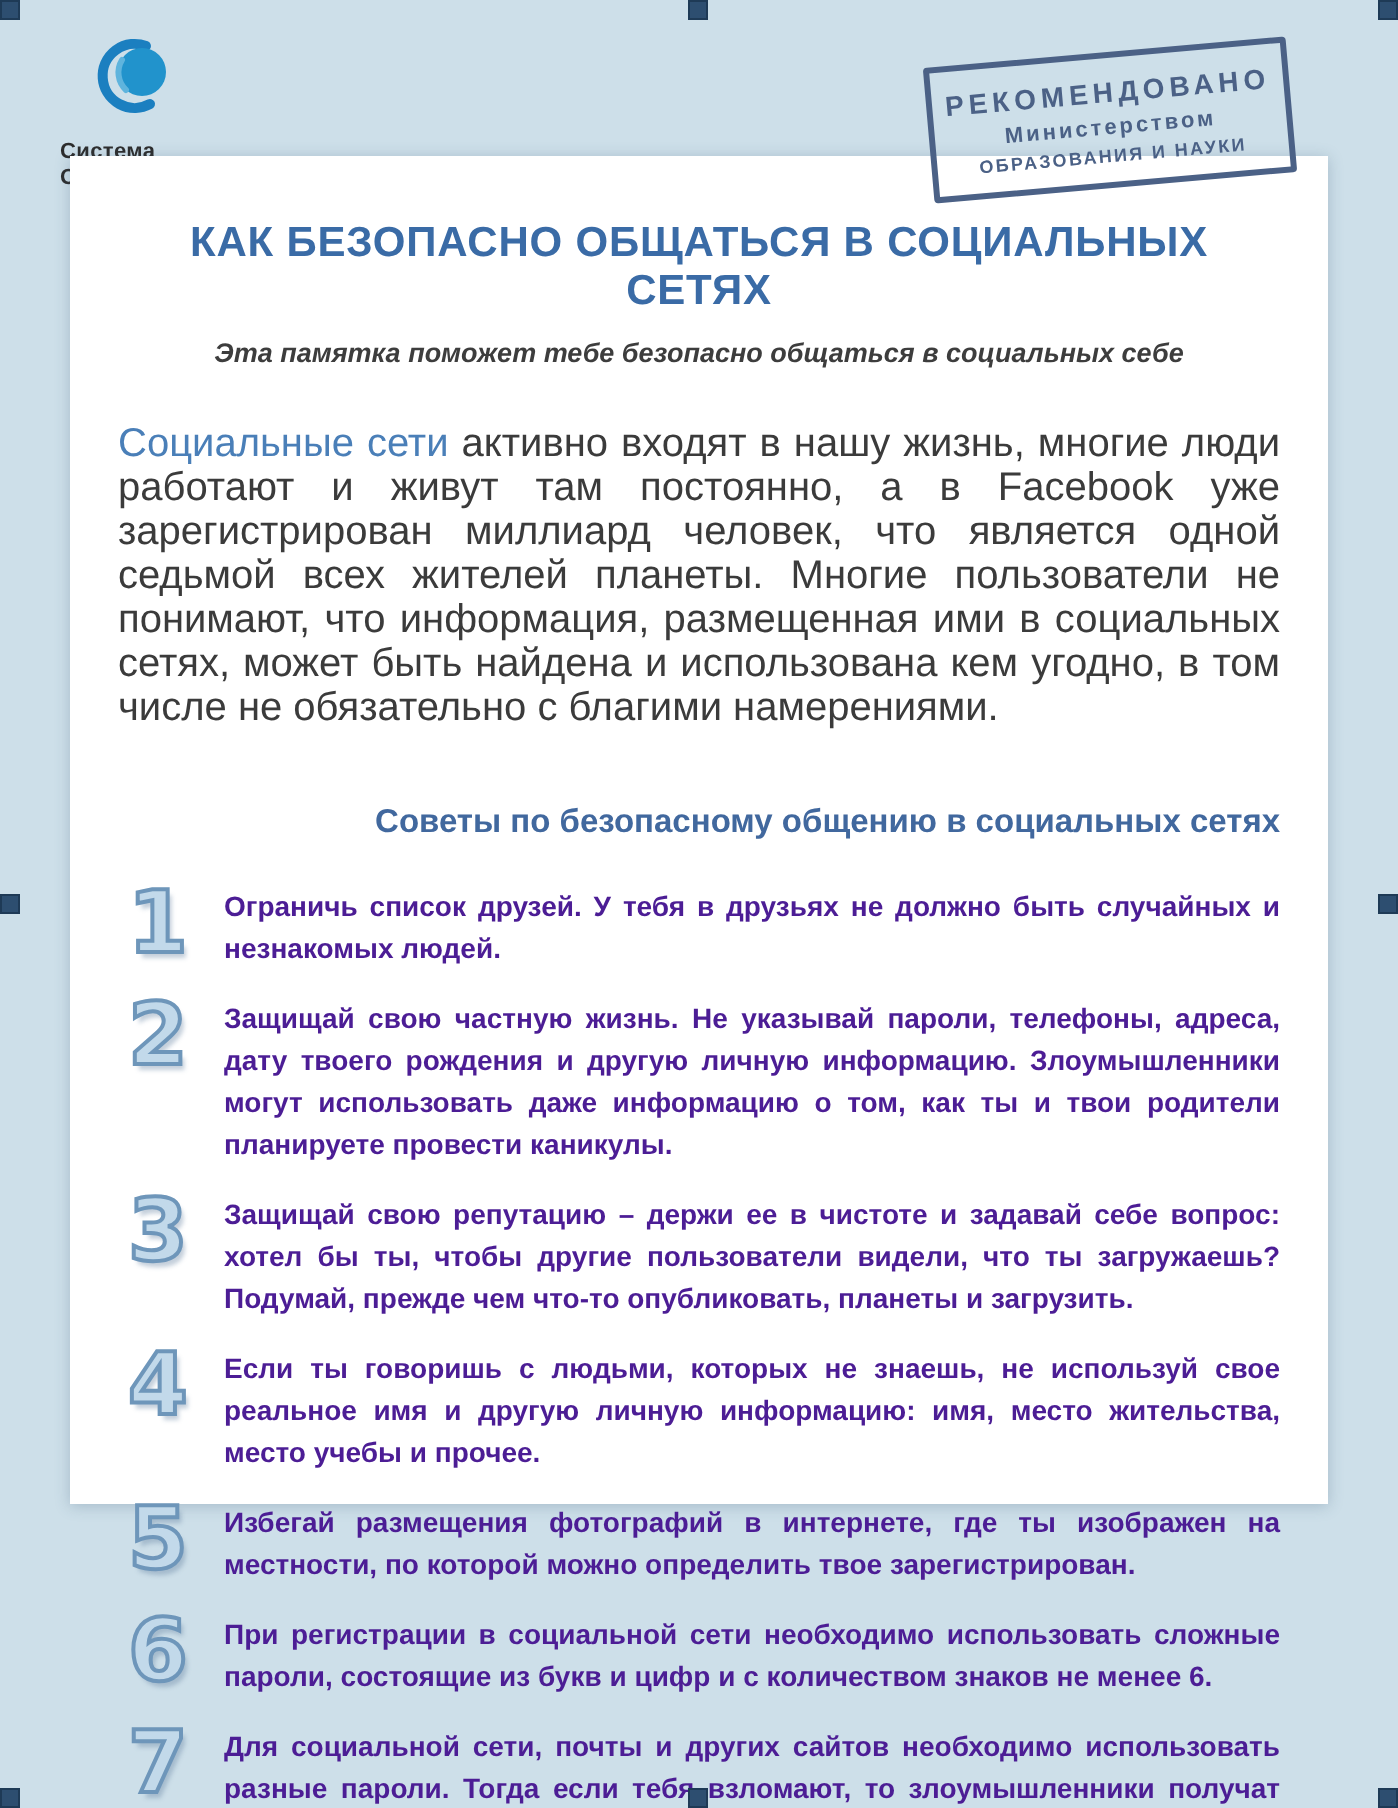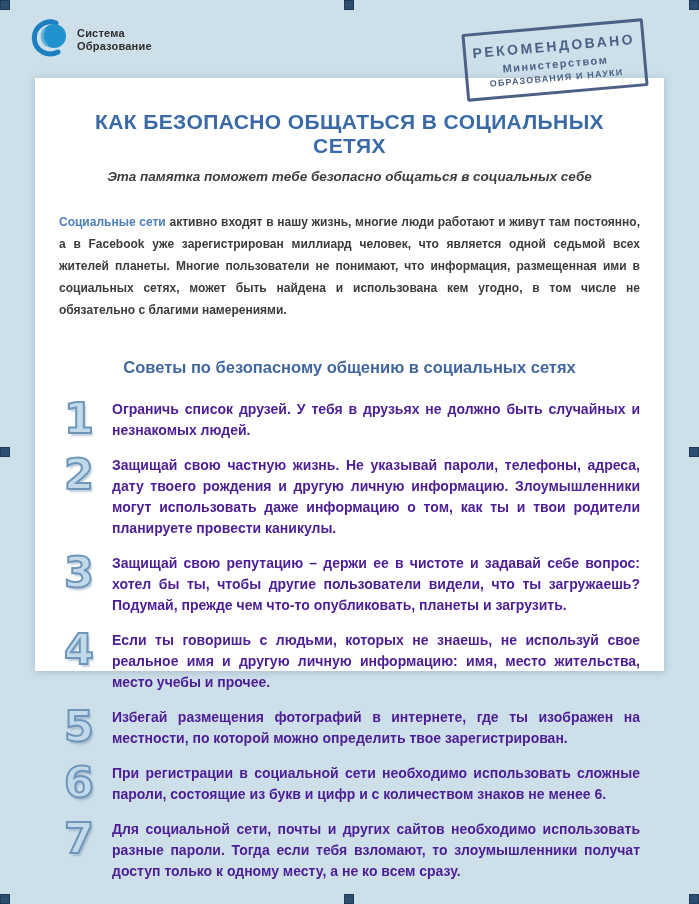--- a/index.html
+++ b/index.html
@@ -26,20 +26,21 @@
   .h-mr { left: 689px; top: 447px; }
   .h-bl { left: 0;    top: 894px; }
   .h-bc { left: 344px; top: 894px; }
   .h-br { left: 689px; top: 894px; }
 
   
   .logo {
     position: absolute; left: 30px; top: 18px;
     display: flex; align-items: center; gap: 7px;
     z-index: 5;
+    flex-direction: column;
   }
   .logo-text {
     font-size: 11px; font-weight: bold; color: #2d2d2d;
     line-height: 13px; letter-spacing: 0.2px;
   }
 
   
   .stamp {
     position: absolute; left: 464px; top: 26px; width: 182px;
     border: 3px solid #4b6186; border-radius: 2px;
@@ -48,49 +49,49 @@
     padding: 9px 6px 8px;
     z-index: 20;
   }
   .stamp-line1 { font-size: 14px; font-weight: bold; letter-spacing: 2.5px; }
   .stamp-line2 { font-size: 11px; font-weight: bold; letter-spacing: 1.5px; margin-top: 4px; }
   .stamp-line3 { font-size: 9px;  font-weight: bold; letter-spacing: 1.2px; margin-top: 3px; text-transform: uppercase; }
 
   
   .card {
     position: absolute; left: 35px; top: 78px;
-    width: 629px; height: 593px;
+    width: 629px; height: 674px;
     background: #ffffff;
     box-shadow: 0 1px 7px rgba(60, 90, 120, 0.28);
     padding: 32px 24px 0 24px;
     z-index: 10;
   }
 
   .doc-title {
     text-align: center;
     font-size: 21px; font-weight: bold;
     color: #3a6ba6; letter-spacing: 0.4px;
   }
   .doc-subtitle {
     text-align: center;
     font-size: 13.5px; font-style: italic; font-weight: bold;
     color: #3d3d3d;
     margin-top: 11px;
   }
   .intro {
     margin-top: 27px;
-    font-size: 12px; font-weight: bold; line-height: 22px;
+    font-size: 20px; font-weight: normal; line-height: 22px;
     color: #3b3b3b;
     text-align: justify;
   }
   .intro .lead { color: #4a7fb8; }
 
   .section-heading {
     margin-top: 37px;
-    text-align: center;
+    text-align: right;
     font-size: 16.5px; font-weight: bold;
     color: #41689e;
   }
 
   .tips { margin-top: 21px; }
   .tip {
     display: flex; align-items: flex-start; gap: 13px;
     margin-bottom: 13px;
   }
   .tip-num {

